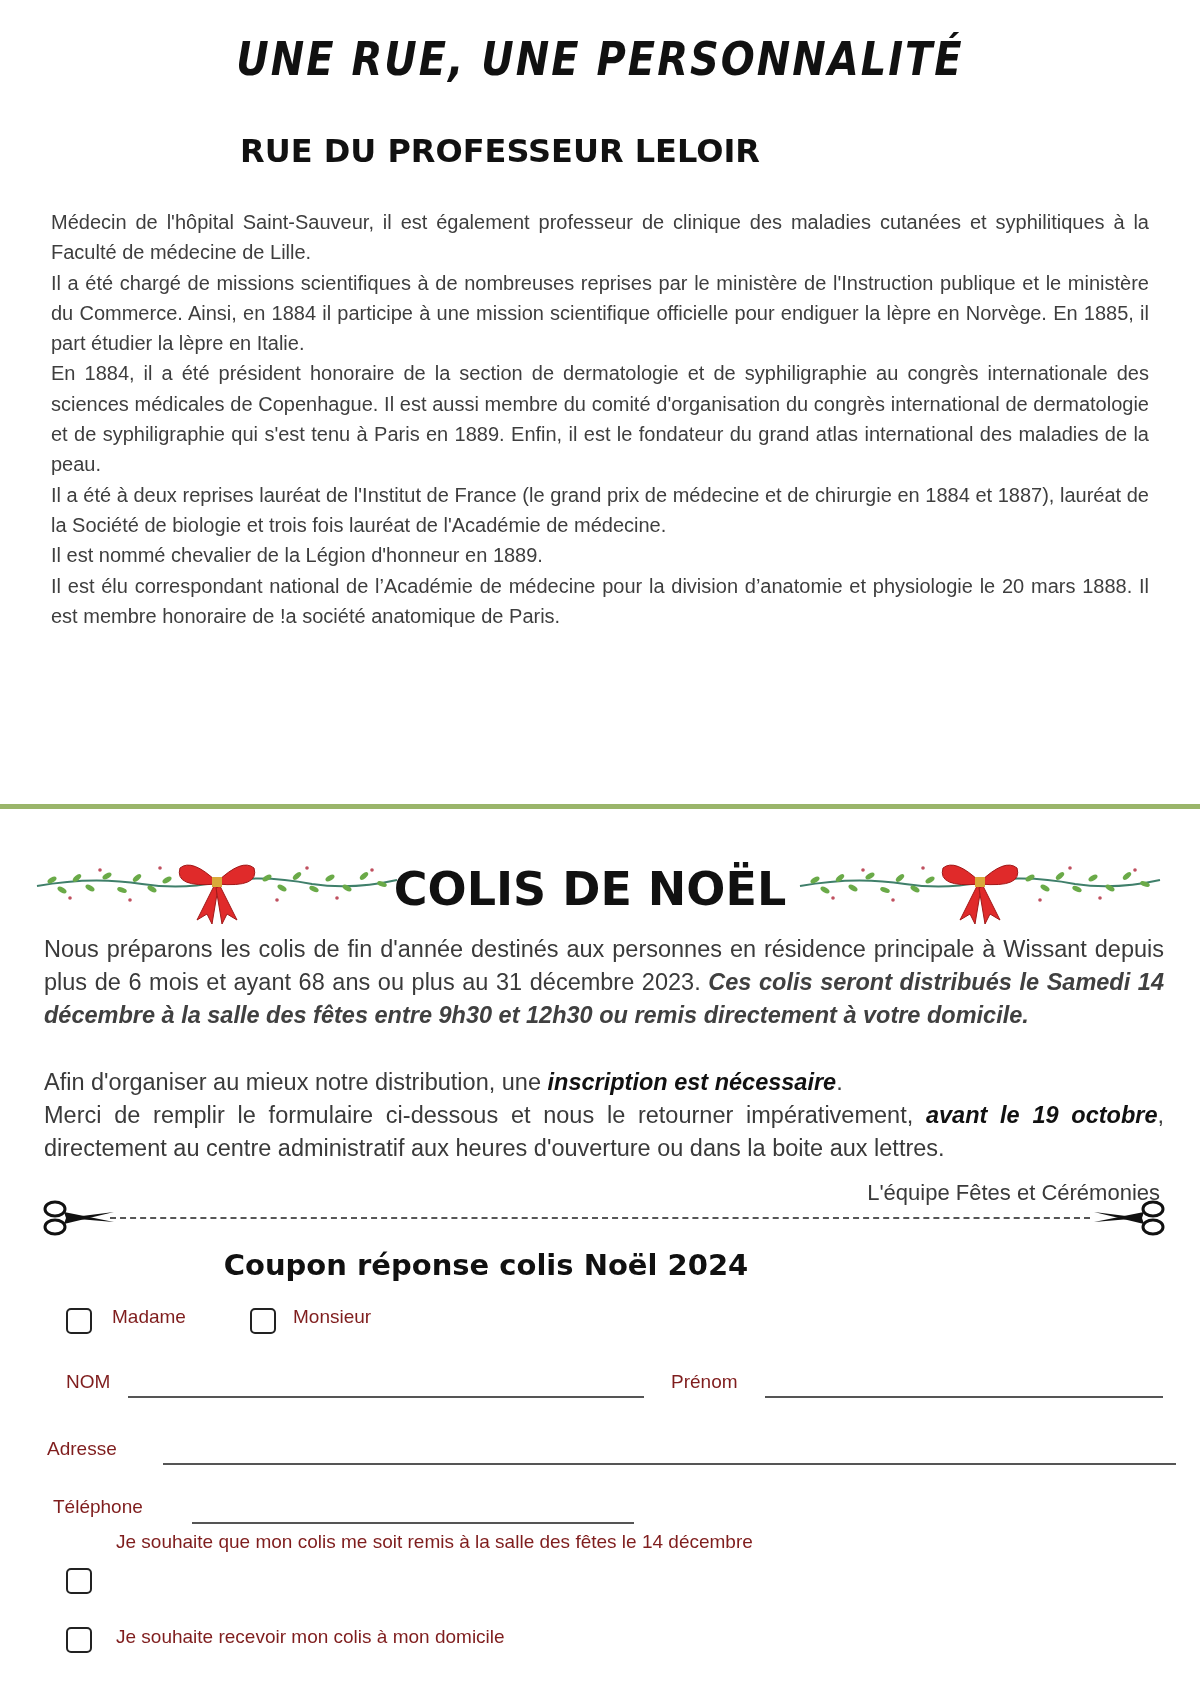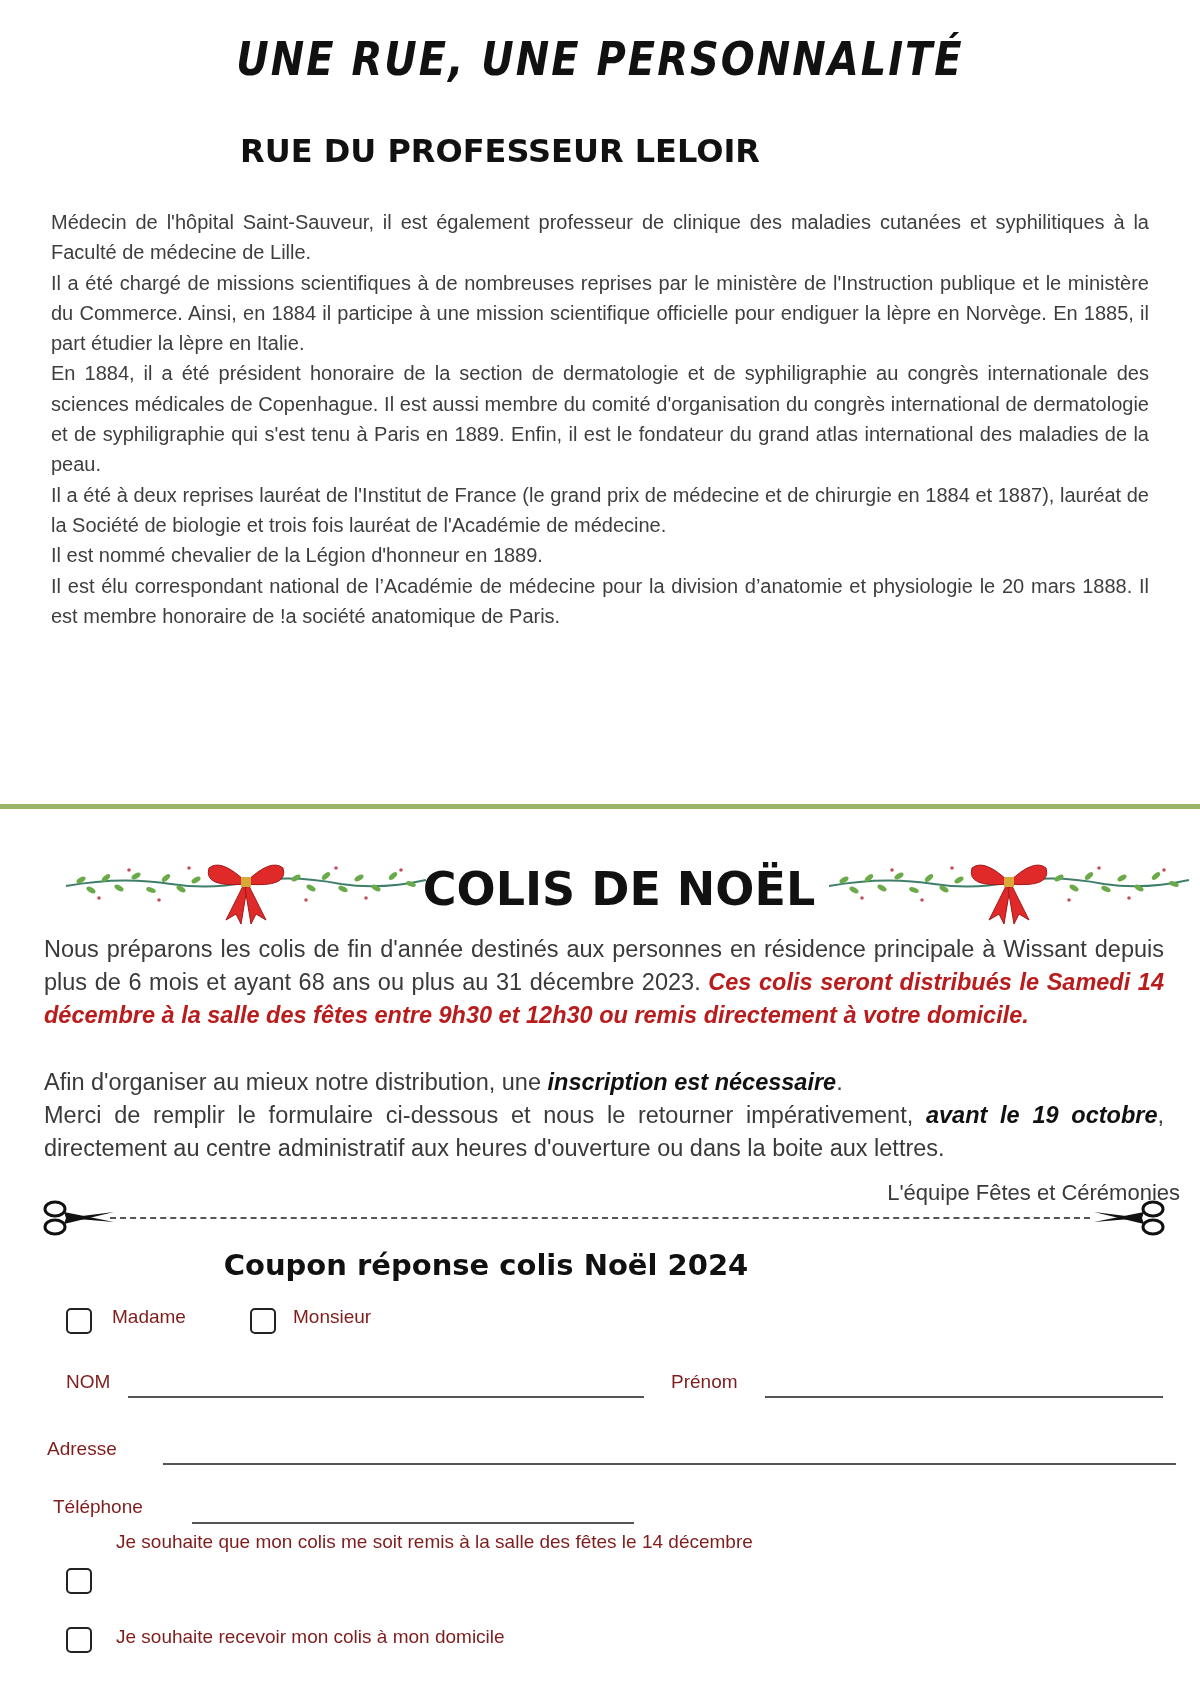--- a/index.html
+++ b/index.html
@@ -19,45 +19,45 @@
       position: absolute; top: 207px; left: 51px; width: 1098px;
       font-size: 20px; line-height: 30.3px; text-align: justify; color: #3e3e3e;
       font-family: "Liberation Sans", sans-serif;
     }
     .bio p { text-align: justify; }
 
     .divider {
       position: absolute; top: 804px; left: 0; width: 1200px; height: 5px; background: #9ab56a;
     }
 
-    .noel-header { position: absolute; top: 858px; left: 0; width: 968px; height: 80px; margin-left: 29px; }
+    .noel-header { position: absolute; top: 858px; left: 0; width: 968px; height: 80px; }
     .garland { position: absolute; top: 0; width: 370px; height: 70px; }
     .garland.left { left: 32px; }
     .garland.right { left: 795px; }
     .noel-title {
       position: absolute; top: 4px; left: 390px; width: 400px; text-align: center;
       font-family: "DejaVu Sans", sans-serif; font-weight: bold; font-size: 46px; color: #111;
     }
 
     .intro {
       position: absolute; top: 933px; left: 44px; width: 1120px;
       font-family: "Liberation Sans", sans-serif; font-size: 23.5px; line-height: 33px;
       text-align: justify; color: #3a3a3a;
     }
-    .intro .emph { font-weight: bold; font-style: italic; color: #b91c1c; margin-top: 16px; }
+    .intro .emph { font-weight: bold; font-style: italic; color: #404040; margin-top: 16px; }
 
     .instructions {
       position: absolute; top: 1066px; left: 44px; width: 1120px;
       font-family: "Liberation Sans", sans-serif; font-size: 23.5px; line-height: 33px;
       text-align: justify; color: #3a3a3a;
     }
     .instructions .emph { font-weight: bold; font-style: italic; color: #111; }
 
     .signature {
-      position: absolute; top: 1180px; right: 20px;
+      position: absolute; top: 1180px; right: 40px;
       font-family: "Liberation Sans", sans-serif; font-size: 22px; color: #3a3a3a;
     }
     .cutline {
       position: absolute; top: 1217px; left: 110px; width: 980px; height: 0;
       border-top: 2px dashed #555;
     }
     .scissors { position: absolute; top: 1198px; width: 76px; height: 40px; }
     .scissors.left { left: 42px; }
     .scissors.right { left: 1090px; transform: scaleX(-1); }
 

